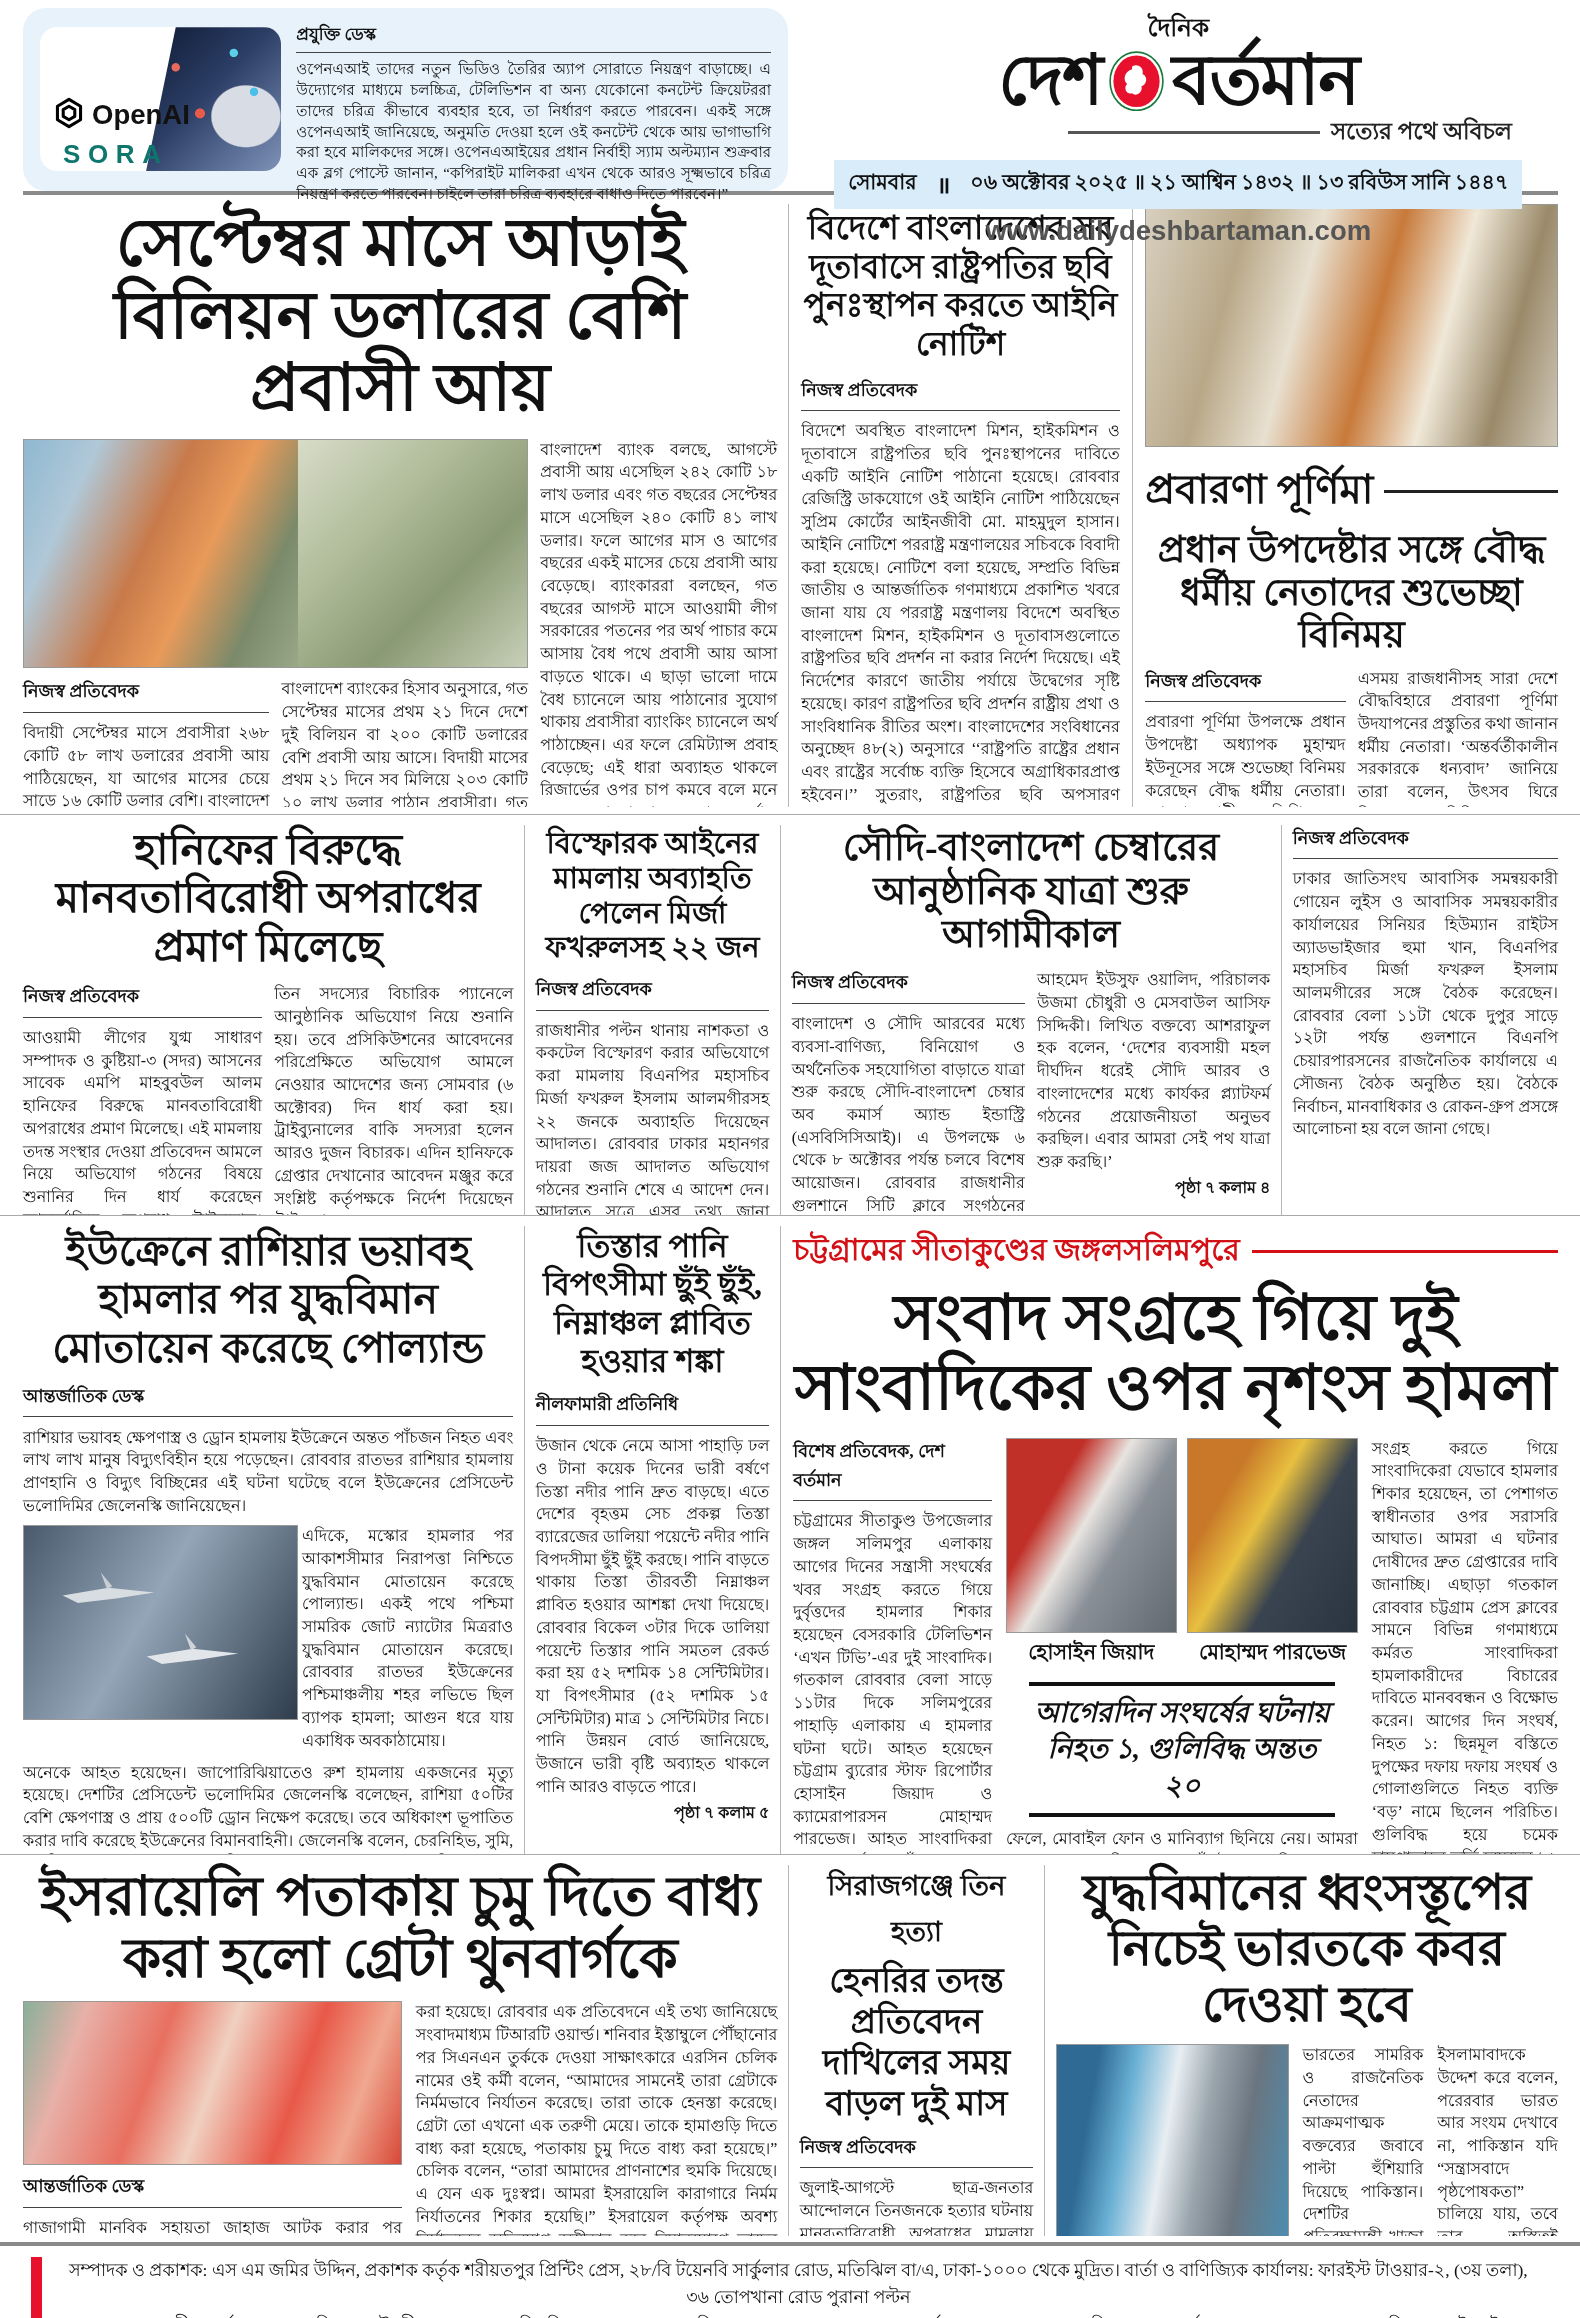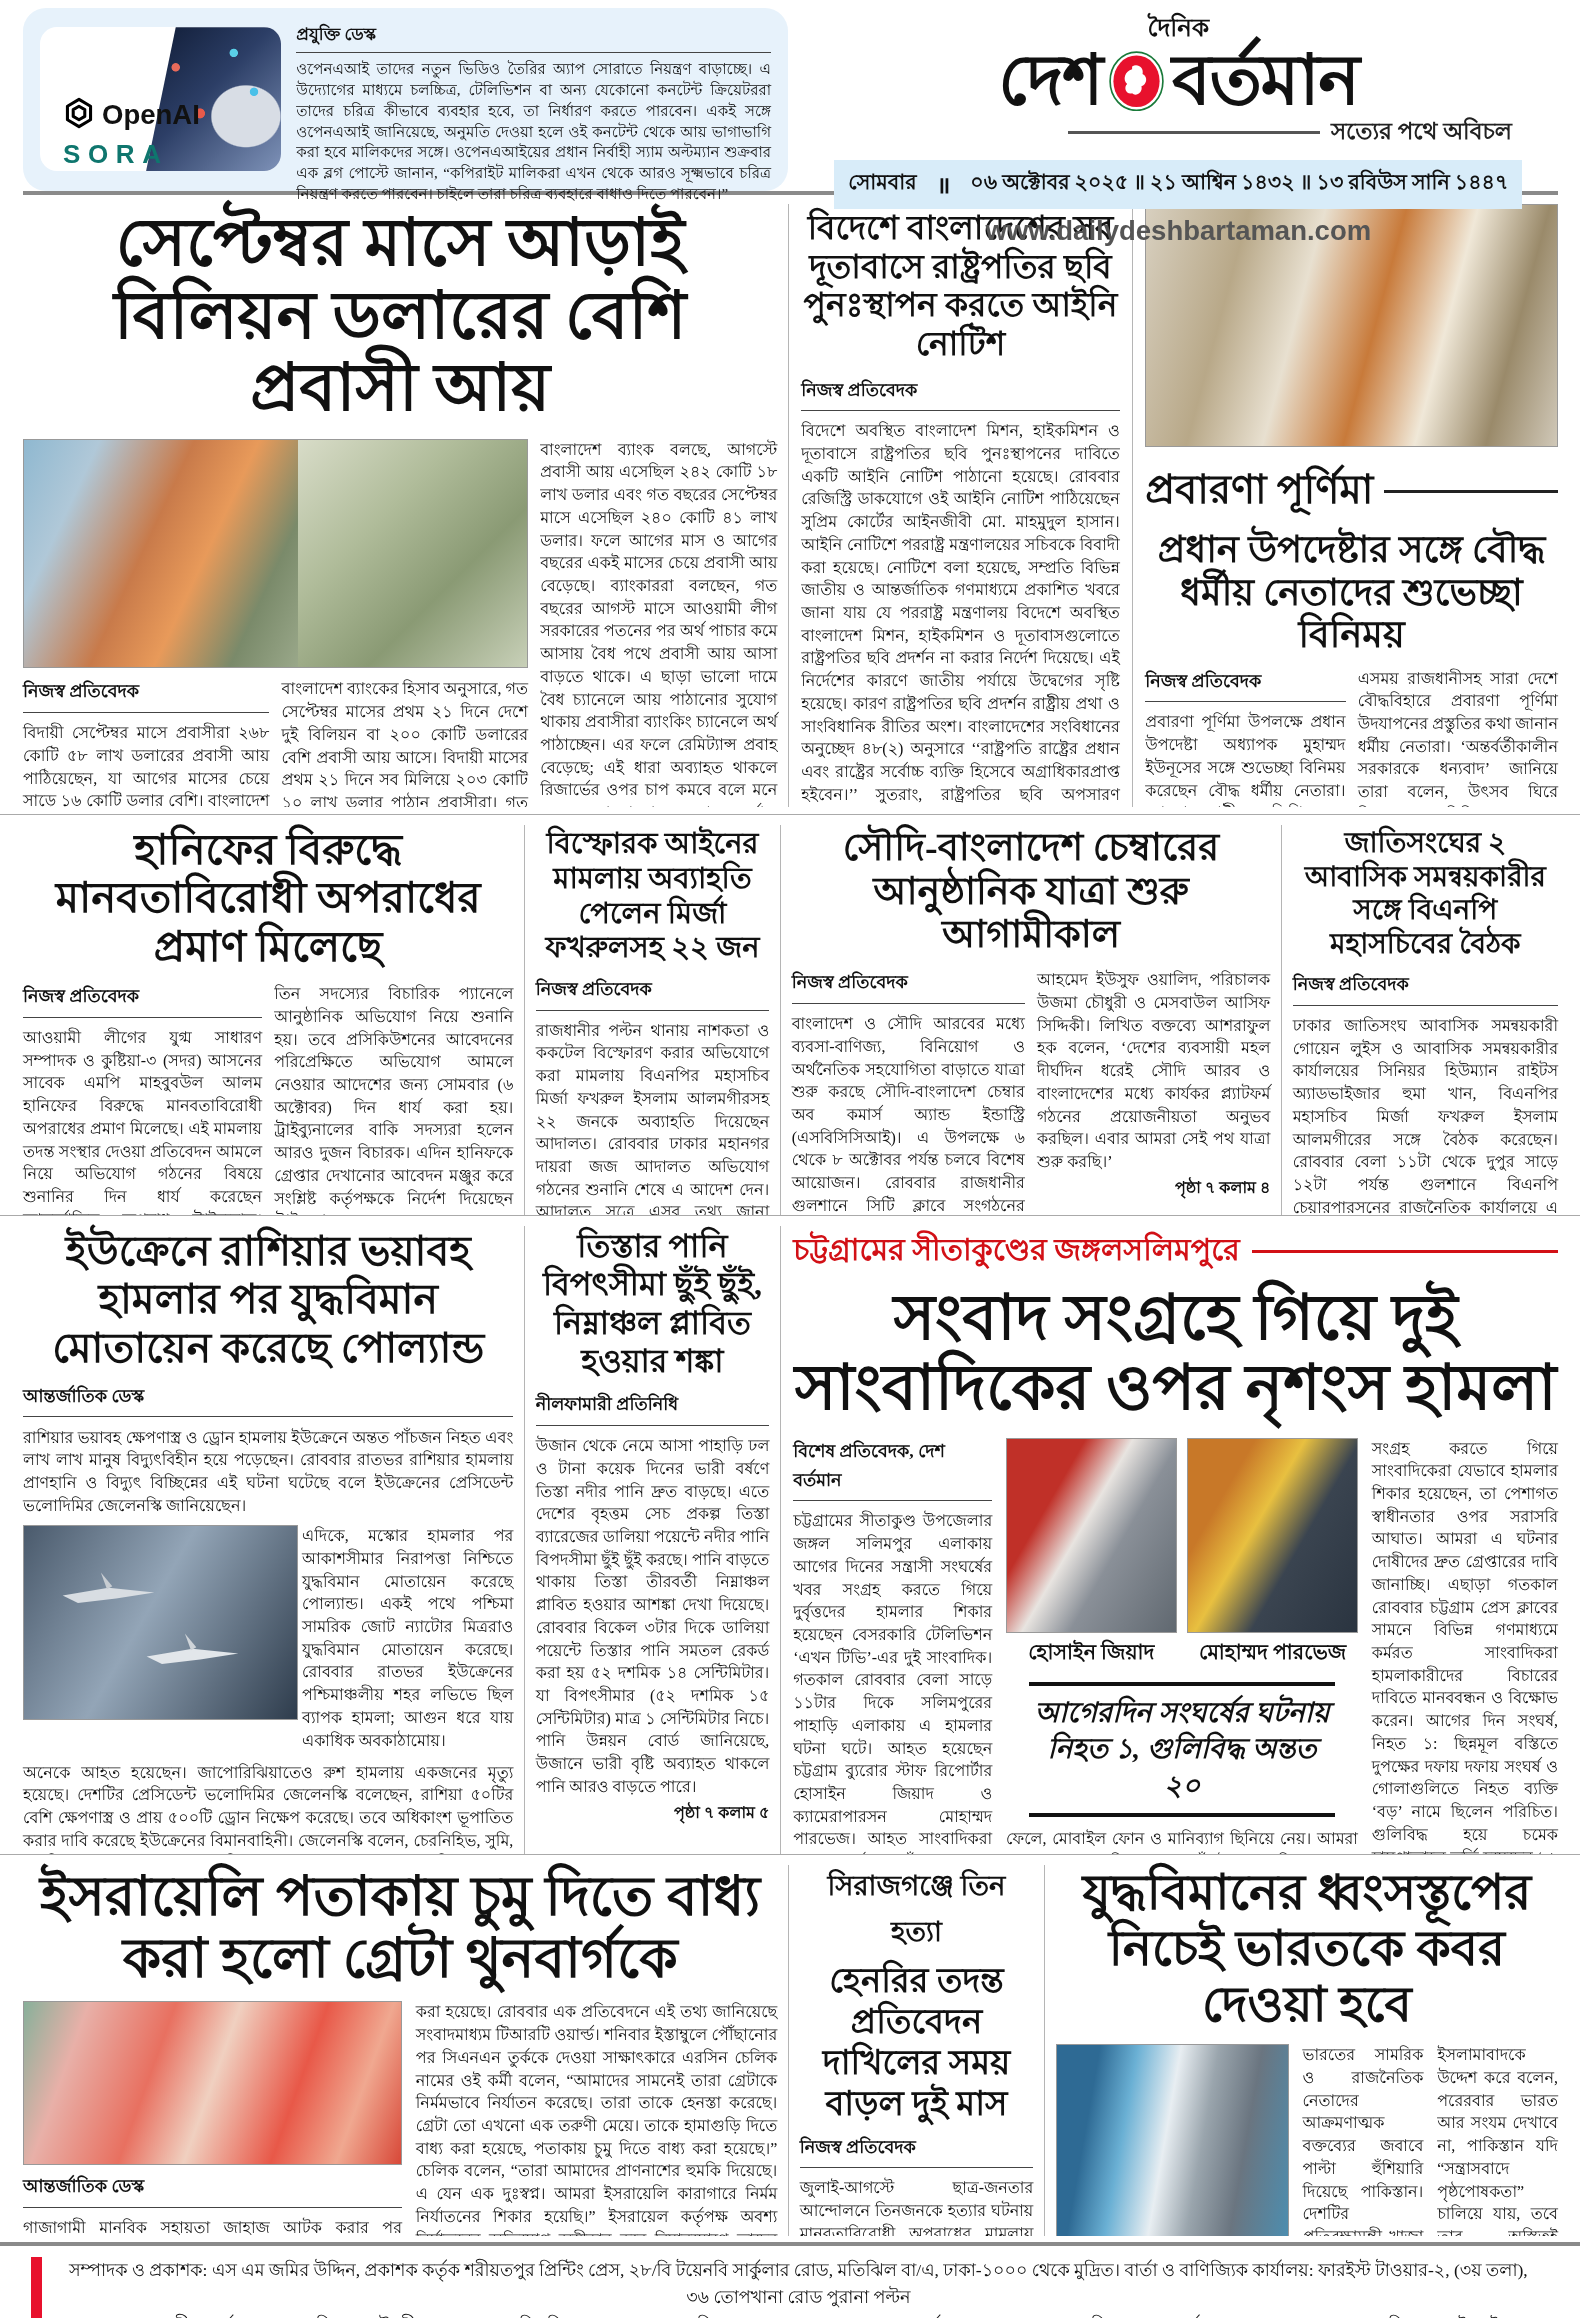--- a/index.html
+++ b/index.html
@@ -10,21 +10,21 @@
   
   .byline{font-weight:bold;font-size:17.6px;border-bottom:1.5px solid #444;padding-bottom:4.6px;margin:0 0 9.2px 0;}
   .body-text{font-size:16px;line-height:1.42;text-align:justify;}
   .jump{font-weight:bold;text-align:right;font-size:16px;margin-top:1px;}
   .vline{border-left:0.8px solid #b5b5b5;}
 
   
   .top{height:191px;padding:7.6px 23px 0 23px;display:flex;gap:10.7px;}
   .promo{width:765px;background:#e7f2fb;border-radius:23px;padding:12.2px 17px;display:flex;gap:15.3px;}
   .promo-visual{width:241px;height:144px;background:#fff;border-radius:17px;position:relative;overflow:hidden;flex-shrink:0;align-self:center;}
-  .openai-mark{position:absolute;left:22px;bottom:37px;display:flex;align-items:center;gap:6.1px;}
+  .openai-mark{position:absolute;left:12px;bottom:37px;display:flex;align-items:center;gap:6.1px;}
   .openai-mark svg{width:34px;height:34px;}
   .openai-word{font-family:"Liberation Sans",sans-serif;font-weight:bold;font-size:27.5px;color:#111;}
   .sora-word{position:absolute;left:23px;bottom:1.5px;font-family:"Liberation Sans",sans-serif;
              font-weight:600;font-size:26px;letter-spacing:7.6px;color:#0f766e;}
   .robot{position:absolute;right:0;top:0;width:56%;height:100%;
          clip-path:polygon(22% 0,100% 0,100% 100%,0 100%);
          background:
            radial-gradient(circle at 22% 28%, #e86a5a 0 3.8px, transparent 4.6px),
            radial-gradient(circle at 65% 18%, #5ad0e8 0 3.8px, transparent 4.6px),
            radial-gradient(circle at 40% 60%, #e85a4a 0 4.6px, transparent 5.4px),
@@ -276,21 +276,20 @@
           <div class="body-text">বাংলাদেশ ও সৌদি আরবের মধ্যে ব্যবসা-বাণিজ্য, বিনিয়োগ ও অর্থনৈতিক সহযোগিতা বাড়াতে যাত্রা শুরু করছে সৌদি-বাংলাদেশ চেম্বার অব কমার্স অ্যান্ড ইন্ডাস্ট্রি (এসবিসিসিআই)। এ উপলক্ষে ৬ থেকে ৮ অক্টোবর পর্যন্ত চলবে বিশেষ আয়োজন। রোববার রাজধানীর গুলশানে সিটি ক্লাবে সংগঠনের নেতারা সংবাদ সম্মেলনে এসব তথ্য জানান। সংবাদ সম্মেলনে উপস্থিত ছিলেন সভাপতি আশরাফুল হক, জ্যেষ্ঠ সহসভাপতি</div>
         </div>
         <div>
           <div class="body-text">আহমেদ ইউসুফ ওয়ালিদ, পরিচালক উজমা চৌধুরী ও মেসবাউল আসিফ সিদ্দিকী। লিখিত বক্তব্যে আশরাফুল হক বলেন, ‘দেশের ব্যবসায়ী মহল দীর্ঘদিন ধরেই সৌদি আরব ও বাংলাদেশের মধ্যে কার্যকর প্ল্যাটফর্ম গঠনের প্রয়োজনীয়তা অনুভব করছিল। এবার আমরা সেই পথ যাত্রা শুরু করছি।’</div>
           <div class="jump">পৃষ্ঠা ৭ কলাম ৪</div>
         </div>
       </div>
     </section>
 
     <section class="un vline">
-      <h2>জাতিসংঘের ২ আবাসিক সমন্বয়কারীর সঙ্গে বিএনপি মহাসচিবের বৈঠক</h2>
       <div class="byline">নিজস্ব প্রতিবেদক</div>
       <div class="body-text">ঢাকার জাতিসংঘ আবাসিক সমন্বয়কারী গোয়েন লুইস ও আবাসিক সমন্বয়কারীর কার্যালয়ের সিনিয়র হিউম্যান রাইটস অ্যাডভাইজার হুমা খান, বিএনপির মহাসচিব মির্জা ফখরুল ইসলাম আলমগীরের সঙ্গে বৈঠক করেছেন। রোববার বেলা ১১টা থেকে দুপুর সাড়ে ১২টা পর্যন্ত গুলশানে বিএনপি চেয়ারপারসনের রাজনৈতিক কার্যালয়ে এ সৌজন্য বৈঠক অনুষ্ঠিত হয়। বৈঠকে নির্বাচন, মানবাধিকার ও রোকন-গ্রুপ প্রসঙ্গে আলোচনা হয় বলে জানা গেছে।</div>
 
     </section>
   </div>
 
   <div class="rowD">
     <section class="ukraine">
       <h2>ইউক্রেনে রাশিয়ার ভয়াবহ হামলার পর যুদ্ধবিমান মোতায়েন করেছে পোল্যান্ড</h2>
       <div class="byline">আন্তর্জাতিক ডেস্ক</div>

